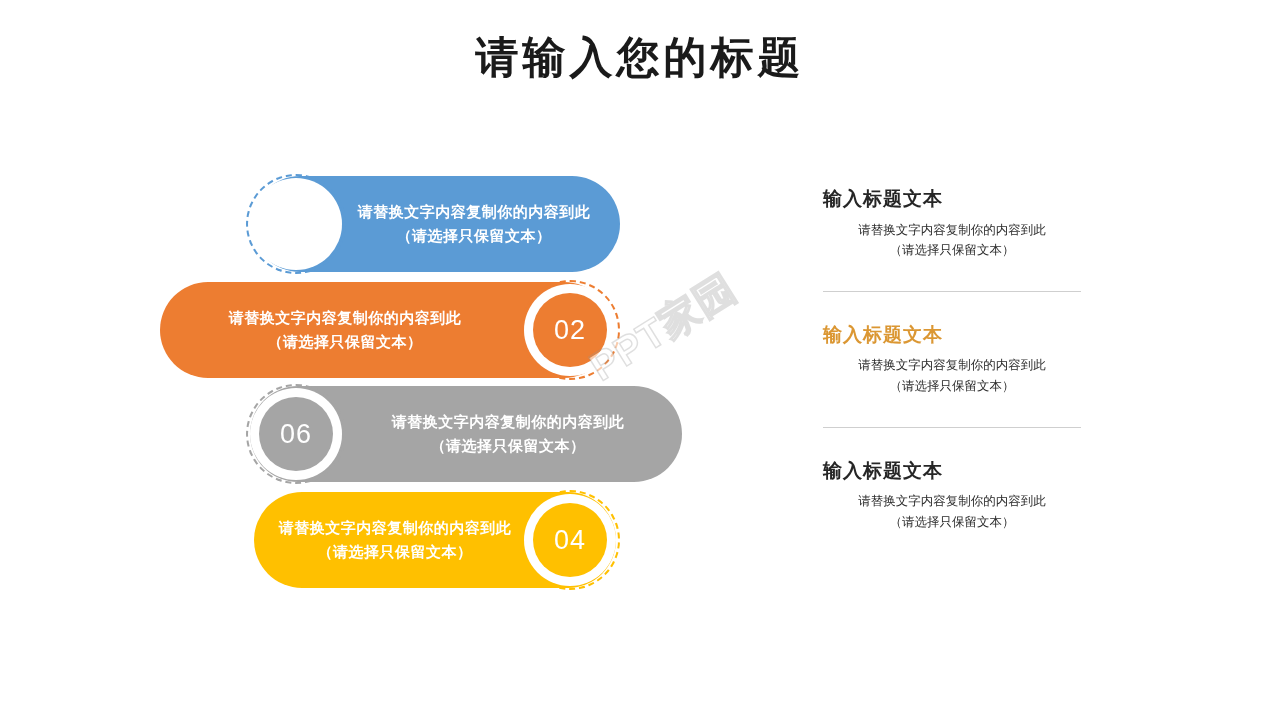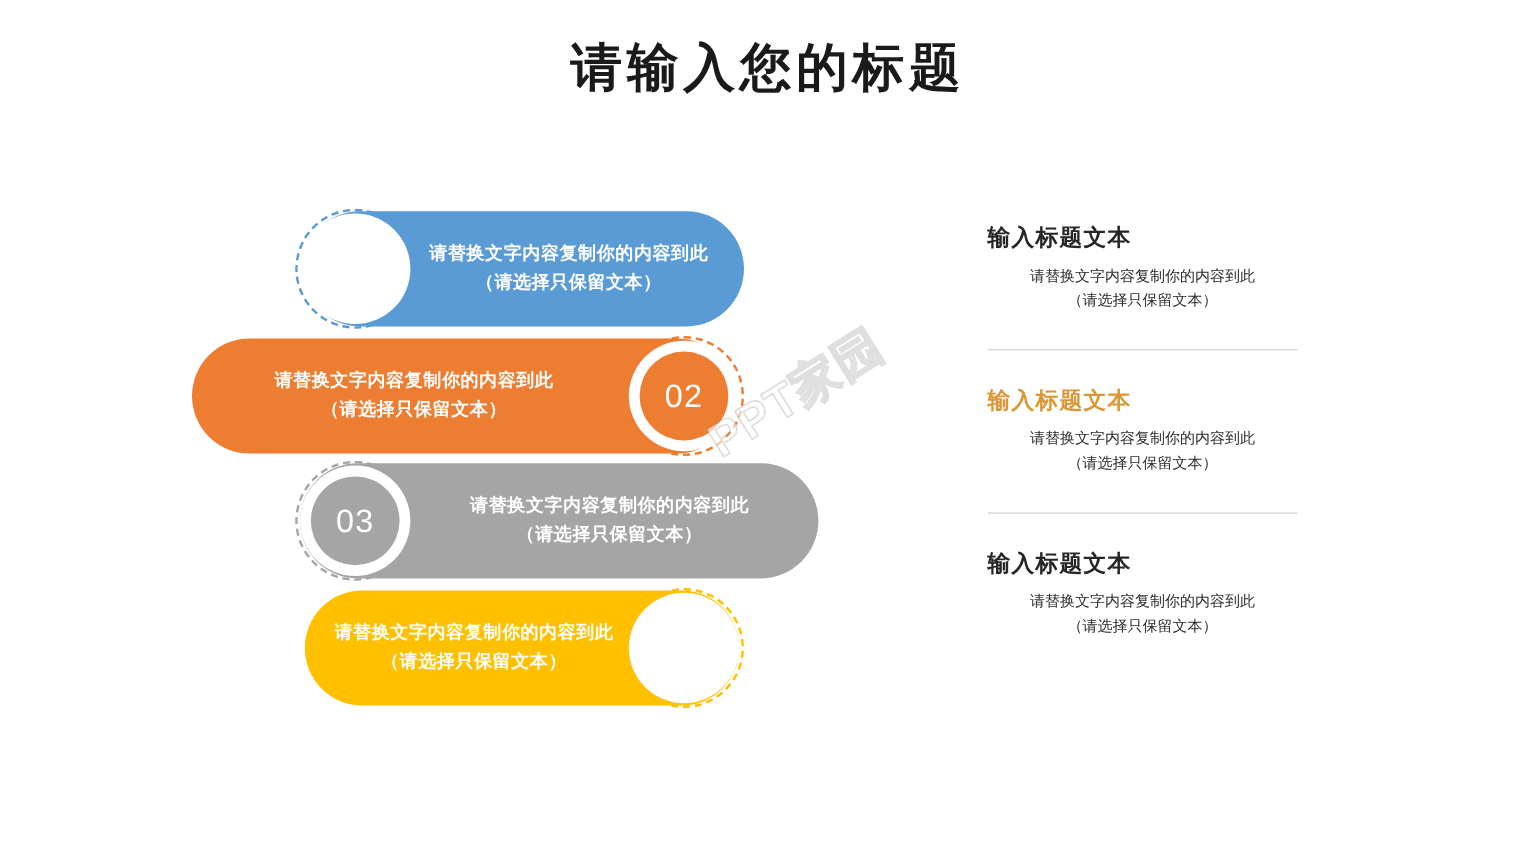--- a/index.html
+++ b/index.html
@@ -250,33 +250,36 @@
 
     <div class="pill-row" id="row-3">
       <div class="pill-bar" id="bar-3" style="background: rgb(165, 165, 165);">
         <div class="pill-text">请替换文字内容复制你的内容到此
 （请选择只保留文本）</div>
       </div>
       <div class="pill-circle" id="circ-3" style="color: rgb(165, 165, 165);">
         <span class="ring-dashed"></span>
         <span class="ring-white"></span>
         <span class="disc">
-          <span class="num">03</span>
+          <span class="num">06</span>
         </span>
       </div>
     </div>
 
     <div class="pill-row" id="row-4">
       <div class="pill-bar" id="bar-4" style="background: rgb(255, 192, 0);">
         <div class="pill-text">请替换文字内容复制你的内容到此
 （请选择只保留文本）</div>
       </div>
       <div class="pill-circle" id="circ-4" style="color: rgb(255, 192, 0);">
         <span class="ring-dashed"></span>
         <span class="ring-white"></span>
+        <span class="disc">
+          <span class="num">04</span>
+        </span>
       </div>
     </div>
 
   </div>
 
   <div class="watermark">
     <div class="wm-text">PPT家园</div>
   </div>
 
   <div class="info-col">

